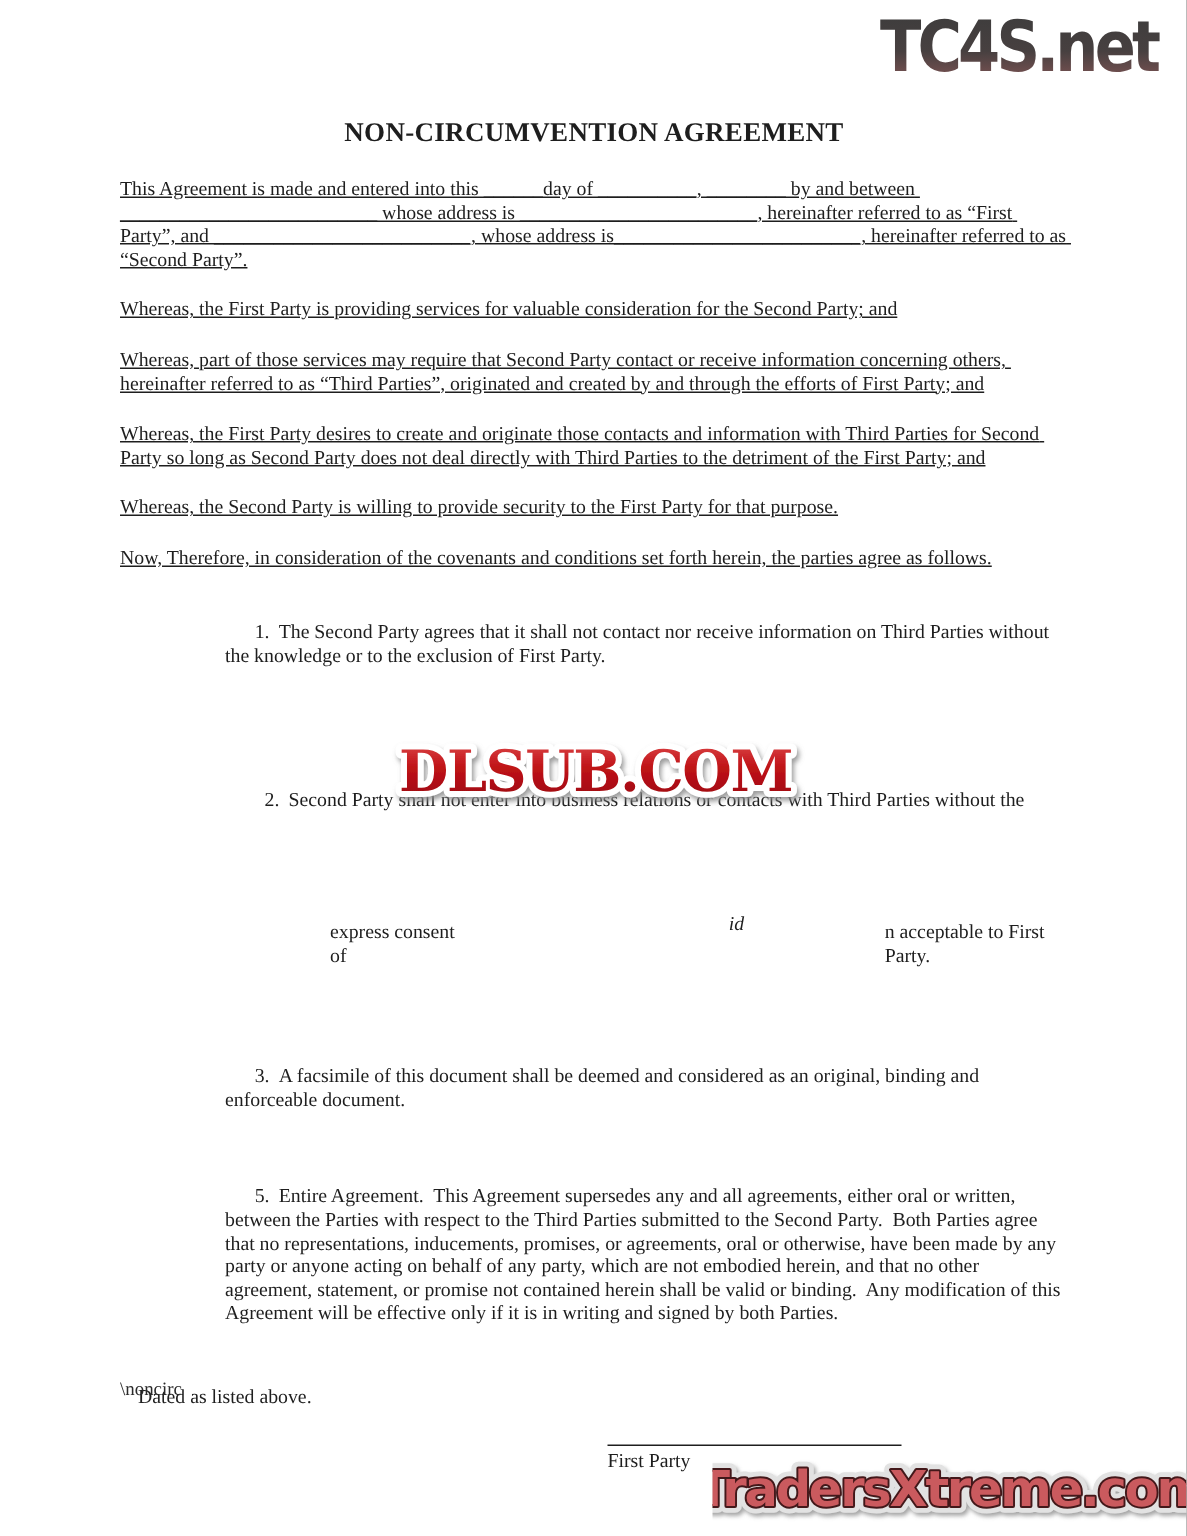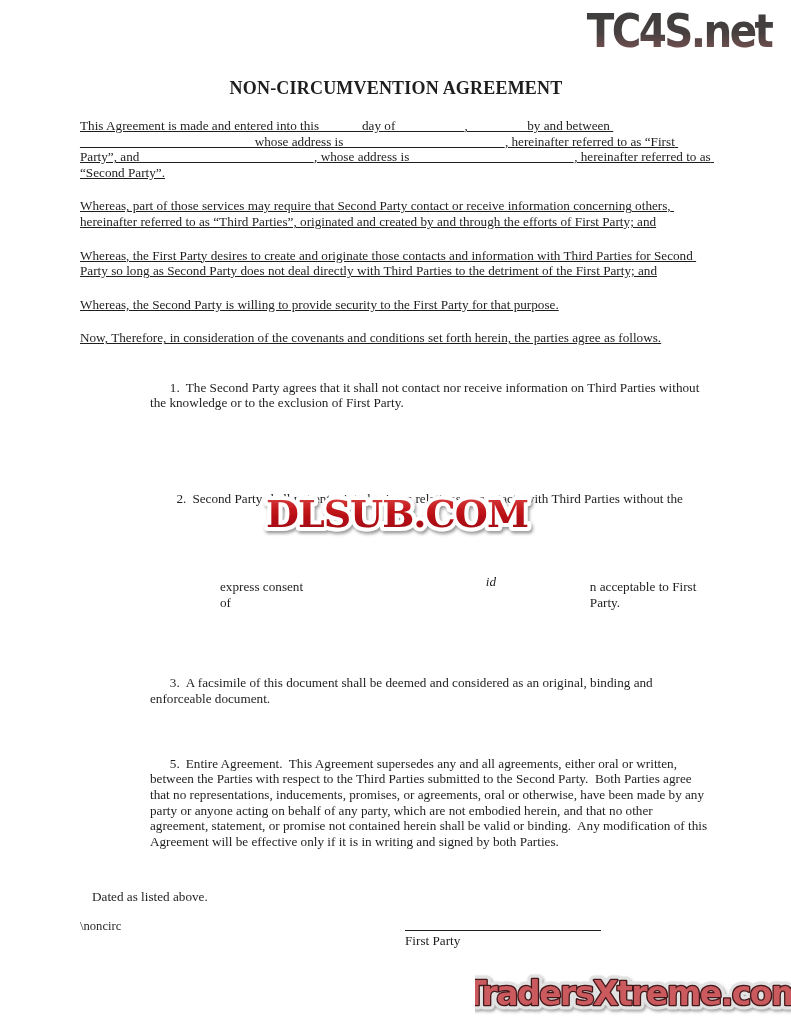--- a/index.html
+++ b/index.html
@@ -95,20 +95,21 @@
       <text x="0" y="0" transform="translate(96,43) scale(0.86,1)" text-anchor="middle" font-family="DejaVu Sans, sans-serif" font-weight="bold" font-size="47" letter-spacing="-3" fill="url(#gHeader)">TC4S.net</text>
     </svg>
   </div>
 
   <div class="content">
 
     <h1 class="doc-title">NON-CIRCUMVENTION AGREEMENT</h1>
 
     <p class="para">This Agreement is made and entered into this ______day of __________, ________ by and between __________________________ whose address is ________________________, hereinafter referred to as “First Party”, and __________________________, whose address is_________________________, hereinafter referred to as “Second Party”.</p>
 
+    <p class="para">Whereas, the First Party is providing services for valuable consideration for the Second Party; and</p>
 
     <p class="para">Whereas, part of those services may require that Second Party contact or receive information concerning others, hereinafter referred to as “Third Parties”, originated and created by and through the efforts of First Party; and</p>
 
     <p class="para">Whereas, the First Party desires to create and originate those contacts and information with Third Parties for Second Party so long as Second Party does not deal directly with Third Parties to the detriment of the First Party; and</p>
 
     <p class="para">Whereas, the Second Party is willing to provide security to the First Party for that purpose.</p>
 
     <p class="para">Now, Therefore, in consideration of the covenants and conditions set forth herein, the parties agree as follows.</p>
 
     <div class="list-item">

